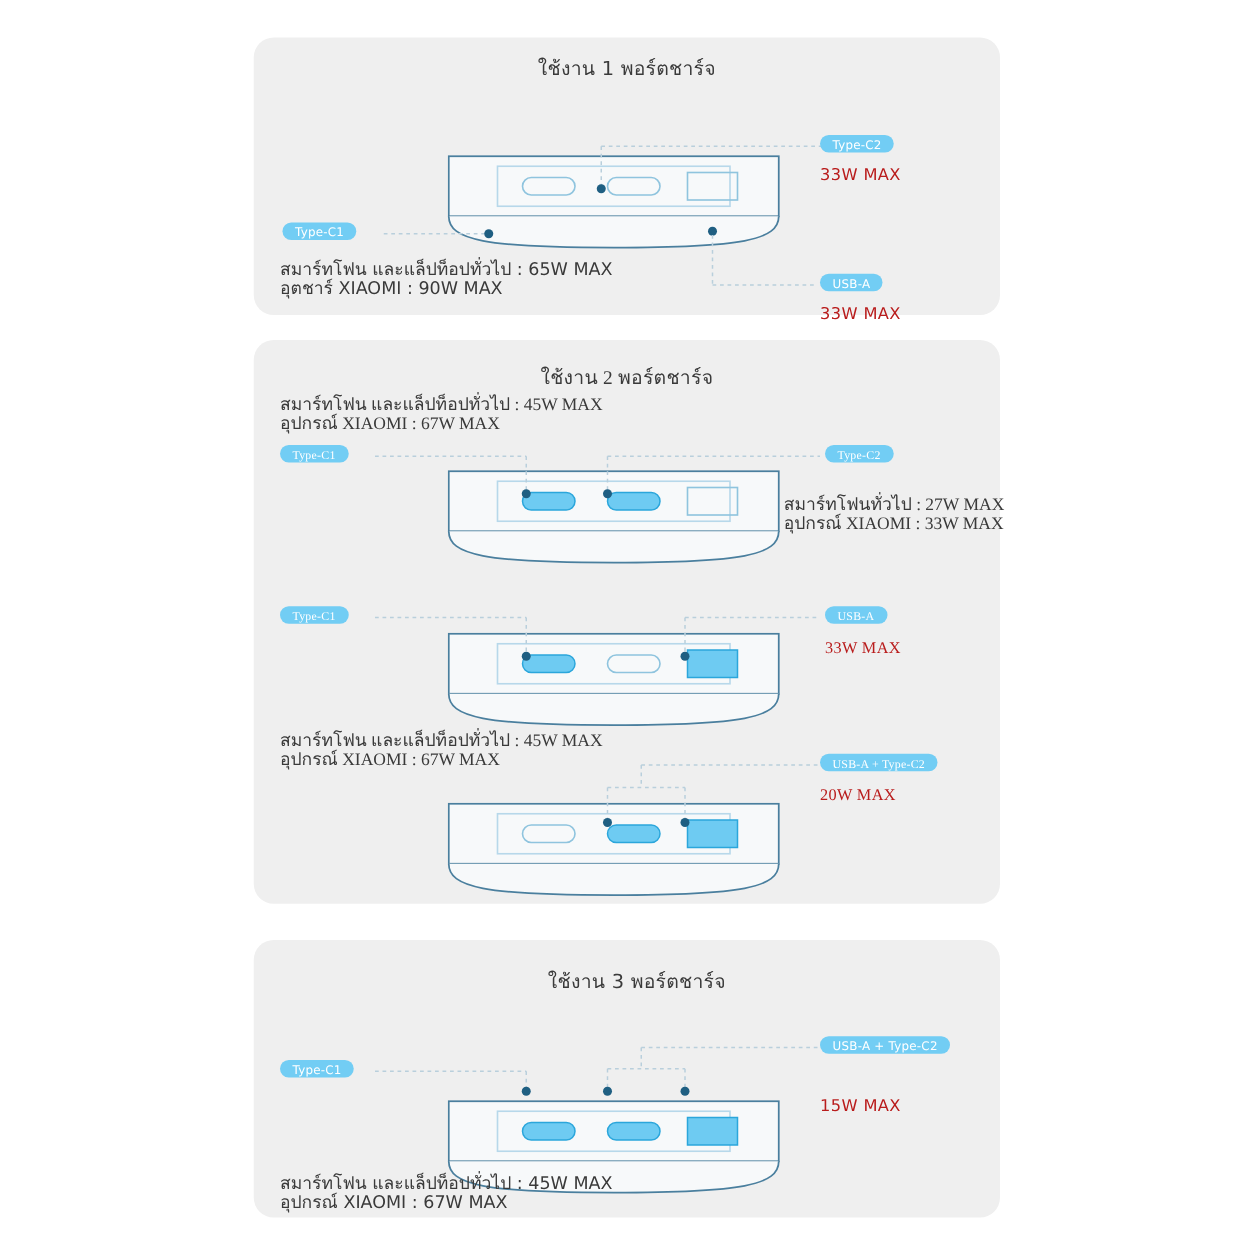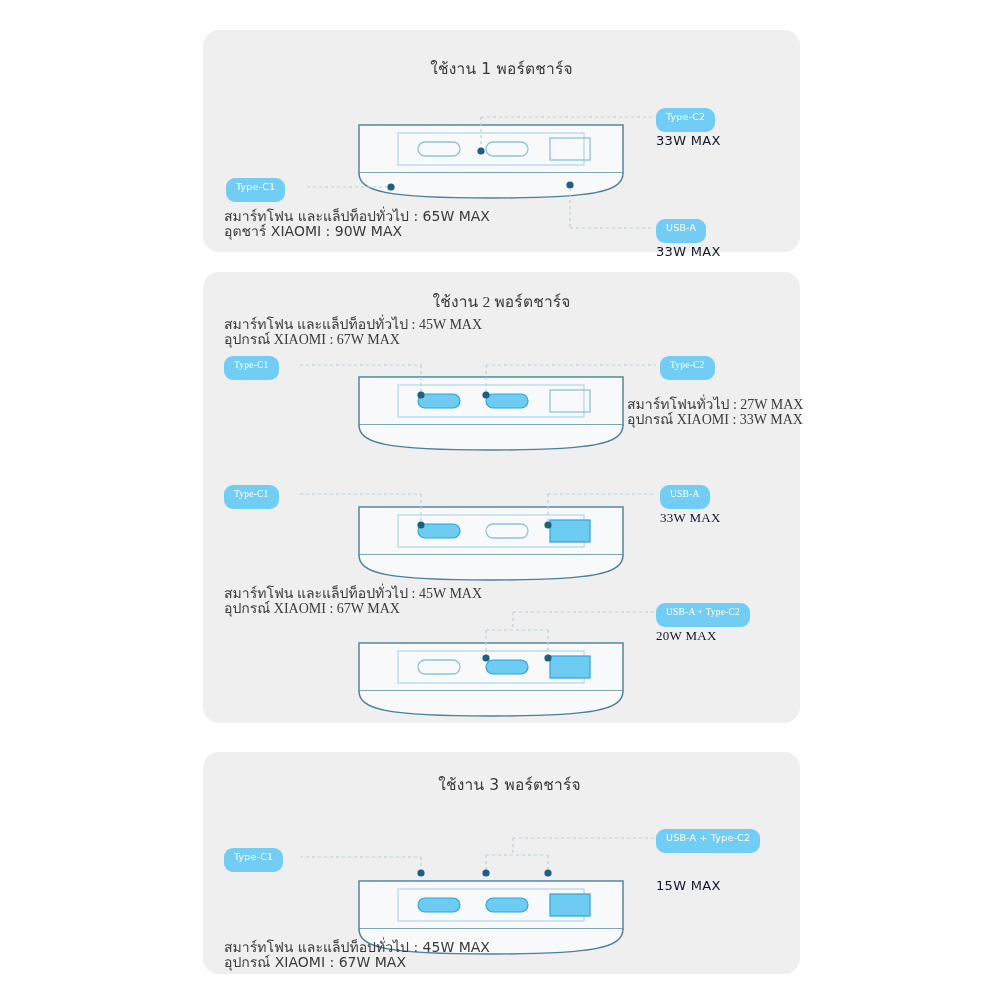--- a/index.html
+++ b/index.html
@@ -35,53 +35,53 @@
     position: absolute;
     font-size: 14px;
     line-height: 15px;
     color: #3a3a3a;
     white-space: pre;
   }
 
   
   .pill {
     position: absolute;
-    height: 24px;
+    height: 14px;
     border-radius: 9px;
     background: #72cdf4;
     color: #ffffff;
     font-size: 9.5px;
     line-height: 18px;
     text-align: center;
     letter-spacing: .2px;
     white-space: nowrap;
     padding: 0 10px;
   }
   .wmax {
     position: absolute;
     font-size: 13px;
-    color: #0f172a;
+    color: #b91c1c;
     white-space: nowrap;
     letter-spacing: .3px;
   }
 
   
   .device { position: absolute; }
   .dev-svg { display: block; }
 
   
   .leader { position: absolute; }
 </style>
 </head>
 <body>
 
 <div class="page">
 
   <div class="card" id="card-1">
-    <div class="card-title" style="top:26px;">ใช้งาน 1 พอร์ตชาร์จ</div>
+    <div class="card-title" style="top:12px;">ใช้งาน 1 พอร์ตชาร์จ</div>
 
     <div class="device" style="left:155px; top:94px;">
       <svg class="dev-svg" width="266" height="76" viewBox="0 0 266 76">
         <rect x="1" y="1" width="264" height="48" fill="#f7f9fa" stroke="#4a7f9e" stroke-width="1.4"></rect>
         <path d="M1 49 C 1 68, 30 74, 133 74 C 236 74, 265 68, 265 49" fill="#f7f9fa" stroke="#4a7f9e" stroke-width="1.4"></path>
         <rect x="40" y="9" width="186" height="32" fill="none" stroke="#b7d8ea" stroke-width="1.3"></rect>
         <rect x="60" y="18" width="42" height="14" rx="7" fill="none" stroke="#8fc4de" stroke-width="1.3"></rect>
         <rect x="128" y="18" width="42" height="14" rx="7" fill="none" stroke="#8fc4de" stroke-width="1.3"></rect>
         <rect x="192" y="14" width="40" height="22" fill="none" stroke="#8fc4de" stroke-width="1.3"></rect>
       </svg>

